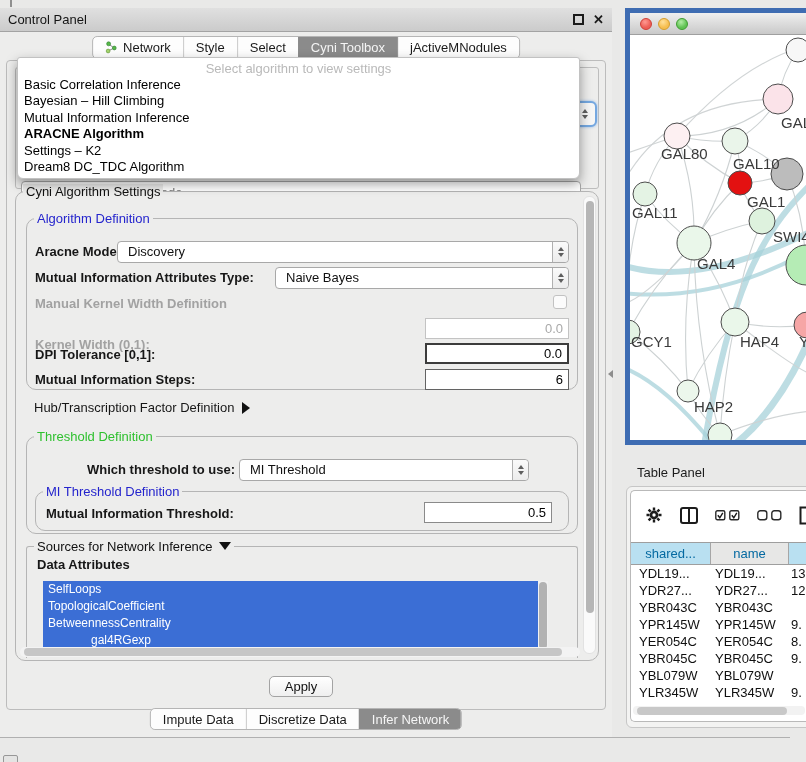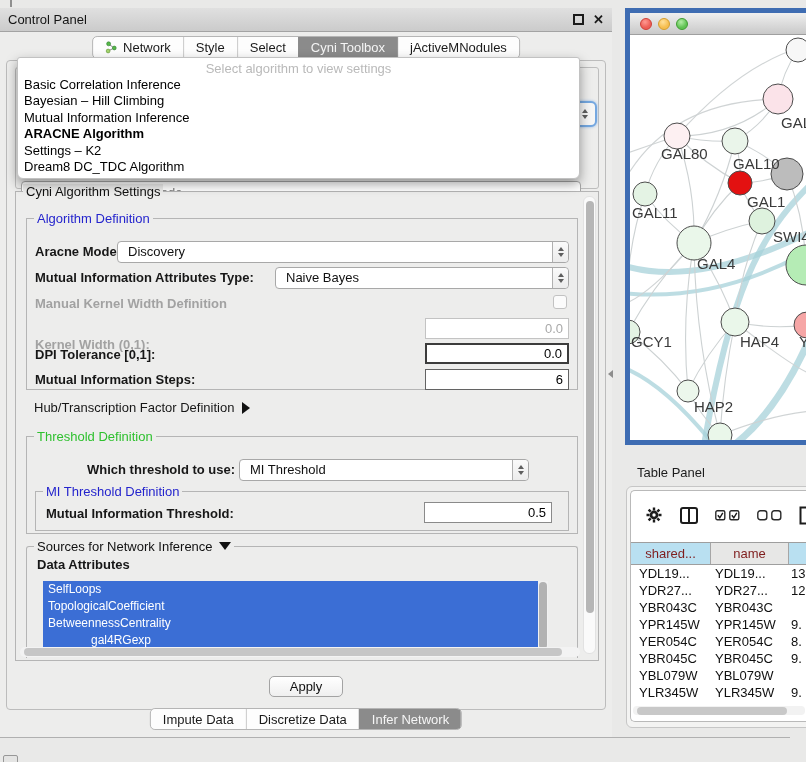--- a/index.html
+++ b/index.html
@@ -24,21 +24,21 @@
 
   .cp-main { position:absolute; left:6px; top:52px; width:600px; height:650px;
     border:1px solid #bcbcbc; border-radius:4px; background:#ededec; }
 
   .inference-box { position:absolute; left:8px; top:6px; width:584px; height:122px; border:1px solid #bdbdbd; border-radius:3px; }
   .focus-stepper { position:absolute; left:566px; top:40px; width:24px; height:26px; border:2px solid #74a7e0; border-radius:6px;
     background:#f6f6f6; box-shadow:0 0 3px #8fb8e8; display:flex; flex-direction:column; align-items:center; justify-content:center; gap:2px; }
   .hidden-combo { position:absolute; left:14px; top:120px; width:560px; height:22px; border:1px solid #a8a8a8; border-radius:4px;
     background:#fff; color:#777; padding:3px 8px; z-index:1; }
 
-  .group { position:absolute; border:1px solid #b5b5b5; border-radius:0; }
+  .group { position:absolute; border:1px solid #b5b5b5; border-radius:10px; }
   .group-title { position:absolute; top:-8px; left:7px; background:#ededec; padding:0 3px; white-space:nowrap; }
   .settings-group { left:8px; top:130px; width:584px; height:470px; background:#ededec; z-index:2; }
   .t-blue { color:#2424cd; }
   .t-green { color:#2fc12f; }
 
   .lbl { position:absolute; font-weight:bold; color:#171717; white-space:nowrap; }
   .lbl.dis { color:#a2a2a2; }
   .plain { font-weight:normal; }
 
   .combo { position:absolute; height:22px; background:#fff; border:1px solid #a8a8a8; border-radius:4px; }
@@ -62,21 +62,21 @@
   .attr-list { position:absolute; left:16px; top:34px; width:505px; height:69px; background:#fff; overflow:hidden; }
   .attr-item { height:17px; line-height:17px; color:#fff; font-size:12px; padding-left:5px; width:calc(100% - 10px); }
   .attr-scroll { position:absolute; right:0; top:0; width:10px; height:69px; background:#f1f1f1; }
   .attr-thumb { position:absolute; right:1px; top:1px; width:8px; height:67px; background:#b2b2b2; border-radius:4px; }
 
   .v-scroll { position:absolute; right:2px; top:4px; width:13px; height:458px; background:#fafafa; border:1px solid #e2e2e2; border-radius:6px; }
   .v-thumb { position:absolute; left:1.5px; top:4px; width:8px; height:412px; background:#b6b6b6; border-radius:4px; }
   .h-scroll { position:absolute; left:4px; bottom:3px; width:560px; height:10px; background:#f3f3f3; border-radius:5px; }
   .h-thumb { position:absolute; left:4px; top:1px; width:538px; height:8px; background:#c6c6c6; border-radius:4px; }
 
-  .apply-btn { position:absolute; left:262px; top:615px; width:74px; height:21px; border:1px solid #a3a3a3; border-radius:5px;
+  .apply-btn { position:absolute; left:262px; top:615px; width:64px; height:21px; border:1px solid #a3a3a3; border-radius:5px;
     background:linear-gradient(#ffffff,#efefef); text-align:center; line-height:19px; color:#111; }
 
   .bottom-tabs { position:absolute; top:700px; left:50%; transform:translateX(-50%); height:22px; display:flex;
     border:1px solid #b5b5b5; border-radius:5px; overflow:hidden; background:#fdfdfd; }
   .bottom-line { position:absolute; left:0; top:737px; width:790px; border-top:1px solid #b0b0b0; }
   .partial-btn { position:absolute; left:3px; top:755px; width:15px; height:10px; border:1px solid #979797; border-radius:2px; background:#e4e4e3; }
 
   
   .algo-popup { position:absolute; left:17px; top:57px; width:563px; z-index:40; background:#fff;
     border:1px solid #c2c2c2; border-radius:3px 3px 6px 6px; box-shadow:0 5px 12px rgba(0,0,0,.38); padding-bottom:3px; }
@@ -94,21 +94,21 @@
   .l-min { left:28px; background:radial-gradient(circle at 4px 3px,#ffe09a,#f6be4f 60%); border:1px solid #d59d2b; }
   .l-zoom { left:46px; background:radial-gradient(circle at 4px 3px,#b4eda6,#61c354 60%); border:1px solid #3e9c30; }
   .net-canvas { position:absolute; left:0; top:22px; width:176px; height:405px; background:#fff; overflow:hidden; }
 
   .table-title { position:absolute; left:637px; top:458px; height:29px; line-height:29px; color:#1c1c1c; }
 
   .table-outer { position:absolute; left:626px; top:486px; width:186px; height:242px; background:#f3f3f2; border:1px solid #c6c6c6; border-radius:6px; }
   .table-window { position:absolute; left:630px; top:490px; width:176px; height:232px; background:#fff; border:1px solid #b9b9b9; border-radius:5px 0 0 5px; border-right:none; overflow:hidden; }
   .t-toolbar { position:absolute; left:0; top:0; width:100%; height:48px; display:flex; align-items:center; padding-left:14px; gap:17px; }
   .t-head { position:absolute; left:0; top:51px; width:240px; height:23px; border-top:1px solid #9e9e9e; border-bottom:1px solid #9e9e9e; display:flex; }
-  .th { height:21px; line-height:21px; text-align:center; border-right:1px solid #a6a6a6; color:#7f1d1d; overflow:hidden; white-space:nowrap; }
+  .th { height:21px; line-height:21px; text-align:center; border-right:1px solid #a6a6a6; color:#0369a1; overflow:hidden; white-space:nowrap; }
   .t-rows { position:absolute; left:0; top:74px; width:240px; height:139px; overflow:hidden; }
   .tr { position:relative; height:17px; line-height:17px; white-space:nowrap; }
   .td { position:absolute; color:#101010; }
   .td1 { left:8px; } .td2 { left:84px; } .td3 { left:160px; }
   .t-hscroll { position:absolute; left:2px; top:215px; width:172px; height:9px; background:#f2f2f2; border-radius:4px; }
   .t-hthumb { position:absolute; left:4px; top:0.5px; width:150px; height:8px; background:#c8c8c8; border-radius:4px; }
 </style>
 </head>
 <body>
 

